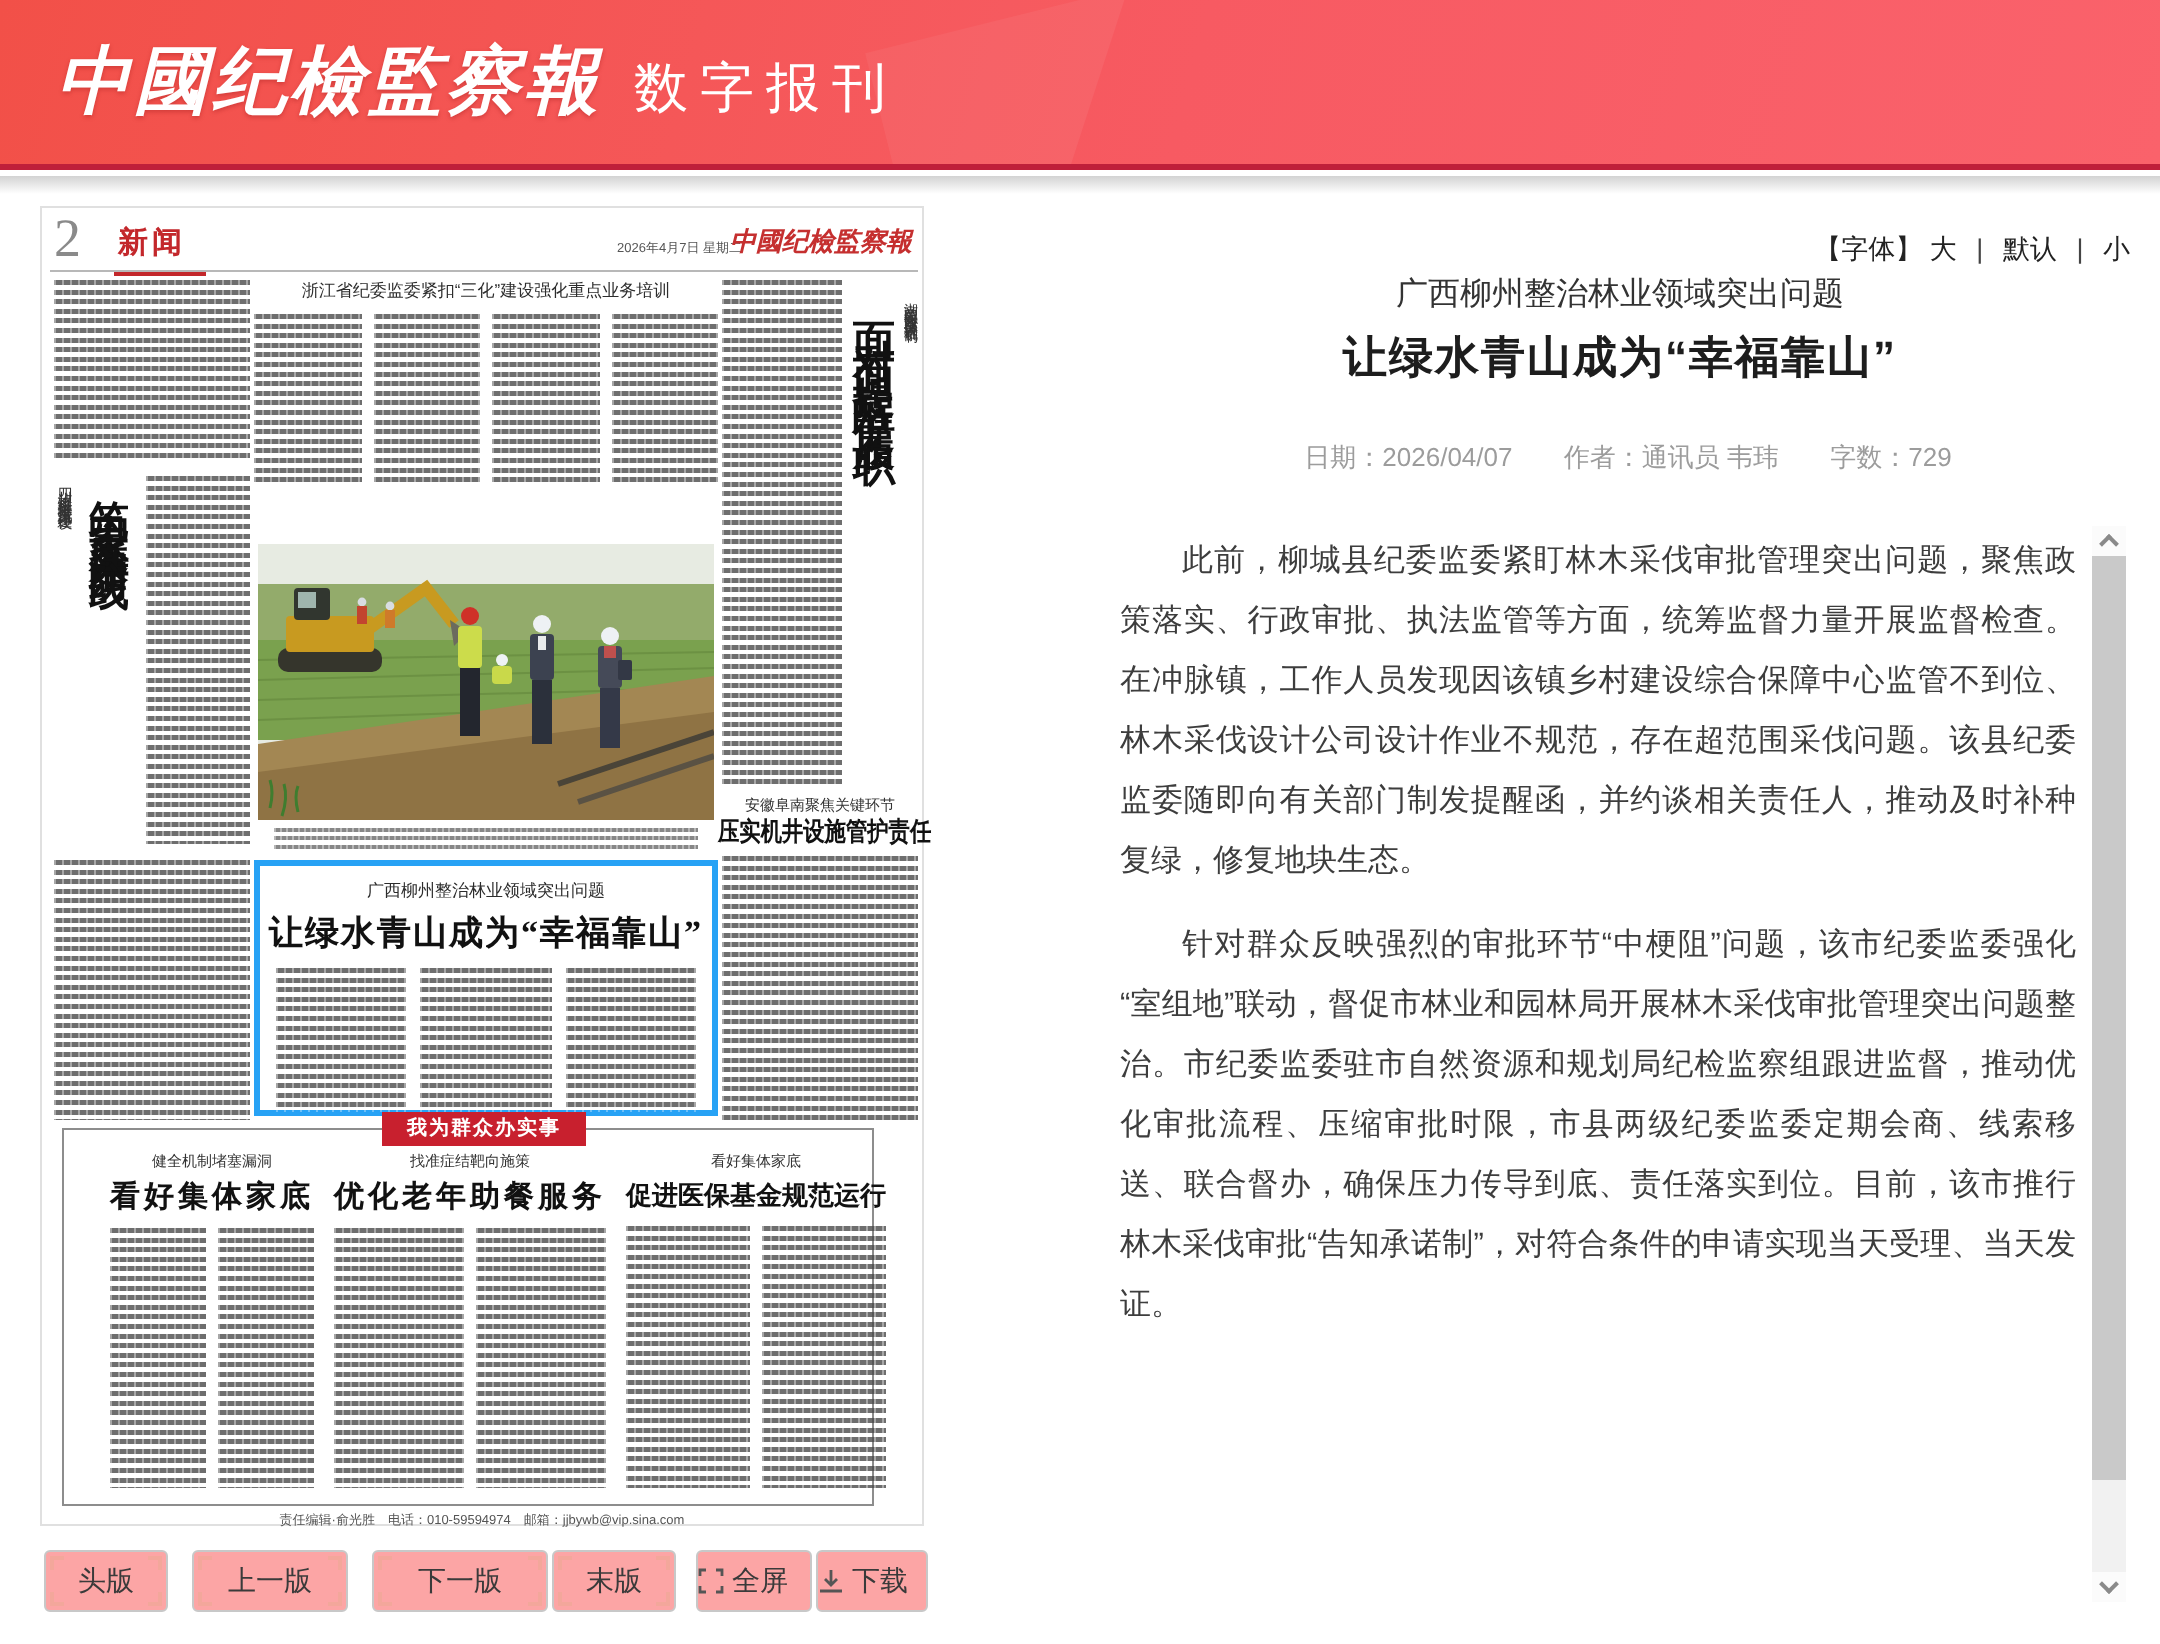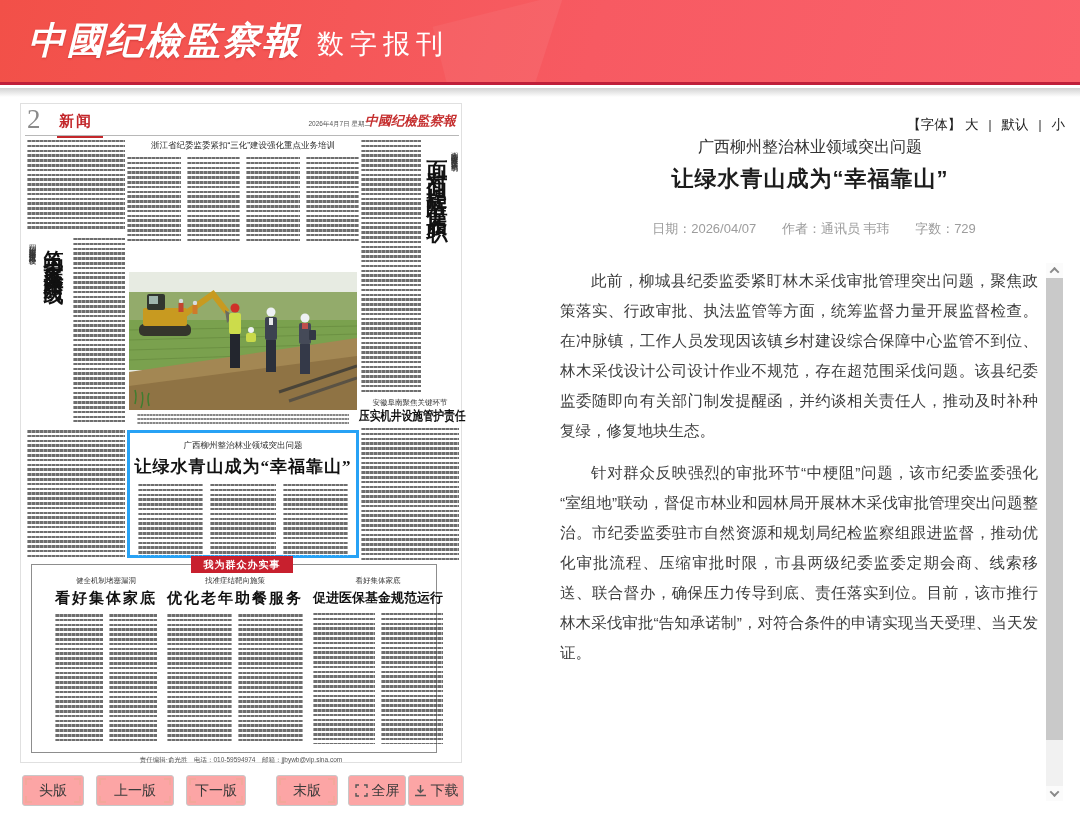--- a/index.html
+++ b/index.html
@@ -83,21 +83,21 @@
   .toolbar { position:absolute; left:22px; top:775px; width:442px; height:31px; }
   .nav-btn { position:absolute; top:0; height:31px; border:1px solid #c8c8c8; border-radius:3px;
     background:#fca5a5; font-size:14px; color:#3a3a3a; cursor:pointer; }
   .nav-btn .lbl { position:absolute; inset:0; text-align:center; line-height:29px; }
   .mark-btn::before,.mark-btn::after,.mark-btn .lbl::before,.mark-btn .lbl::after {
     content:""; position:absolute; width:5px; height:5px; }
   .mark-btn::before { left:2px; top:2px; border-left:2px solid #f3a79b; border-top:2px solid #f3a79b; }
   .mark-btn::after { right:2px; bottom:2px; border-right:2px solid #f3a79b; border-bottom:2px solid #f3a79b; }
   .mark-btn .lbl::before { right:2px; top:2px; border-right:2px solid #f3a79b; border-top:2px solid #f3a79b; }
   .mark-btn .lbl::after { left:2px; bottom:2px; border-left:2px solid #f3a79b; border-bottom:2px solid #f3a79b; }
-  .ico-btn .lbl { display:flex; align-items:center; justify-content:center; gap:4px; line-height:normal; }
+  .ico-btn .lbl { display:flex; align-items:center; justify-content:flex-start; gap:4px; line-height:normal; }
   .ico-btn svg { display:block; }
 
   
   .font-ctrl { position:absolute; left:540px; top:116px; width:525px; text-align:right;
     font-size:13.5px; color:#222; }
   .font-ctrl .fc-link { cursor:pointer; }
   .font-ctrl .sep { color:#444; margin:0 6px; }
   .r-kicker { position:absolute; left:540px; top:137px; width:540px; text-align:center;
     font-size:16px; color:#333; }
   .r-title { position:absolute; left:540px; top:164px; width:540px; text-align:center;
@@ -255,21 +255,21 @@
   <div class="abs p-footer">责任编辑·俞光胜　电话：010-59594974　邮箱：jjbywb@vip.sina.com</div>
 </div>
 
 <div class="toolbar">
   <button class="nav-btn mark-btn" style="left:0; width:62px;">
     <span class="lbl">头版</span>
   </button>
   <button class="nav-btn mark-btn" style="left:74px; width:78px;">
     <span class="lbl">上一版</span>
   </button>
-  <button class="nav-btn mark-btn" style="left:164px; width:60px;padding-left:37px;">
+  <button class="nav-btn mark-btn" style="left:164px; width:88px;padding-left:37px;">
     <span class="lbl">下一版</span>
   </button>
   <button class="nav-btn mark-btn" style="left:254px; width:62px;">
     <span class="lbl">末版</span>
   </button>
   <button class="nav-btn ico-btn" style="left:326px; width:58px;">
     <span class="lbl">
       <svg width="13" height="13" viewBox="0 0 13 13">
         <path d="M1 4V1h3 M9 1h3v3 M12 9v3H9 M4 12H1V9" fill="none" stroke="#555" stroke-width="1.4"></path>
       </svg>

